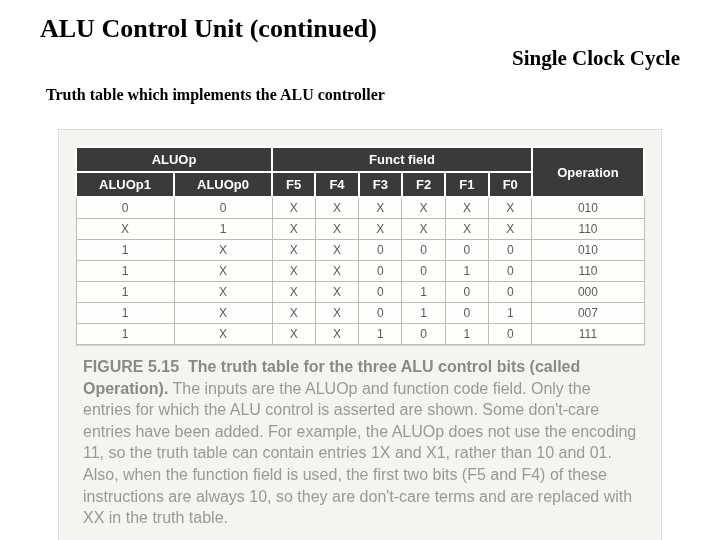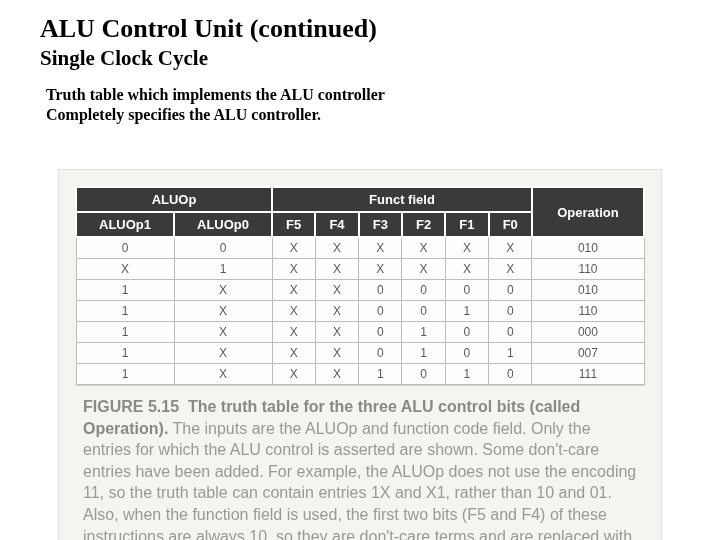--- a/index.html
+++ b/index.html
@@ -14,32 +14,32 @@
   .slide {
     box-sizing: border-box;
     padding: 10px 40px 20px 40px;
   }
   .title {
     font-weight: bold;
     font-size: 26px;
     margin-top: 4px;
   }
   .subtitle {
-    text-align: left;
+    text-align: right;
     font-weight: bold;
     font-size: 21px;
     margin-top: 2px;
     margin-bottom: 14px;
   }
   .descr {
     font-weight: bold;
     font-size: 16px;
     line-height: 1.25;
     margin-left: 6px;
-    margin-bottom: 44px;
+    margin-bottom: 24px;
   }
   .figwrap {
     margin: 0 18px;
     background: #f4f4f0;
     border: 1px solid #ddd;
     padding: 16px;
   }
   table.truth {
     width: 100%;
     border-collapse: collapse;
@@ -87,21 +87,20 @@
 </style>
 </head>
 <body>
 
 <div class="slide">
   <div class="title">ALU Control Unit (continued)</div>
   <div class="subtitle">Single Clock Cycle</div>
 
   <div class="descr">
     <div>Truth table which implements the ALU controller</div>
-    <div>Completely specifies the ALU controller.</div>
   </div>
 
   <div class="figwrap">
     <table class="truth">
       <thead>
         <tr>
           <th class="grp" colspan="2">ALUOp</th>
           <th class="grp" colspan="6">Funct field</th>
           <th class="grp" rowspan="2">Operation</th>
         </tr>

